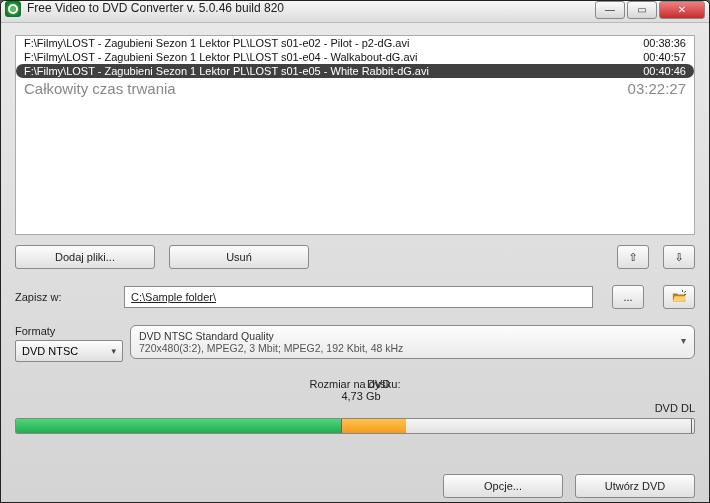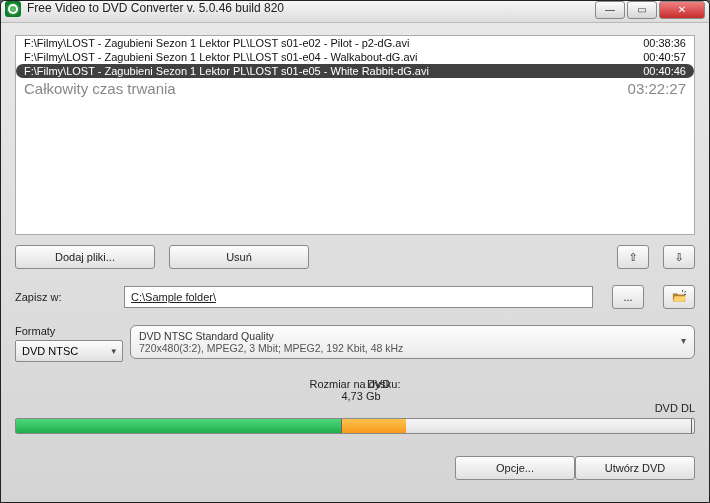--- a/index.html
+++ b/index.html
@@ -32,21 +32,21 @@
 .formatbox { flex:1; border:1px solid #8a8a8a; background: linear-gradient(#fdfdfd,#eaeaea); height: 34px; padding: 2px 8px; font-size: 10.5px; color:#333; display:flex; flex-direction:column; justify-content:center; border-radius:6px; position:relative;}
 .formatbox::after{content:"▾"; position:absolute; right:8px; top:9px; font-size:10px; color:#555;}
 .diskrow { margin-top: 16px; font-size: 11px; color:#222; display:flex; align-items:center; }
 .diskrow .sz { margin-left: 12px; }
 .diskrow .dvd { position:absolute; left: 352px; }
 .diskrow .dvddl { margin-left:auto; }
 .progress { height: 16px; border: 1px solid #888; background: linear-gradient(#f6f6f6,#e2e2e2); margin-top: 4px; position: relative; border-radius:2px; overflow:hidden;}
 .progress .fill1 { position:absolute; left:0; top:0; bottom:0; width: 48%; background: linear-gradient(#4fd67a,#1fae4d); }
 .progress .fill2 { position:absolute; left:48%; top:0; bottom:0; width: 9.5%; background: linear-gradient(#ffc24d,#f79b1d); }
 .progress .tick { position:absolute; top:0; bottom:0; width:1px; background:#666; }
-.footer { display:flex; justify-content:flex-end; margin-top: 22px; }
+.footer { display:flex; justify-content:flex-end; gap:12px; margin-top: 40px; }
 .footer .btn { width: 120px; height: 24px; }
 .arrow{font-size:11px;}
 .openfolder svg{width:14px;height:14px;}
 </style>
 </head>
 <body>
 
 <div class="window">
   <div class="titlebar">
     <div class="icon"></div>

